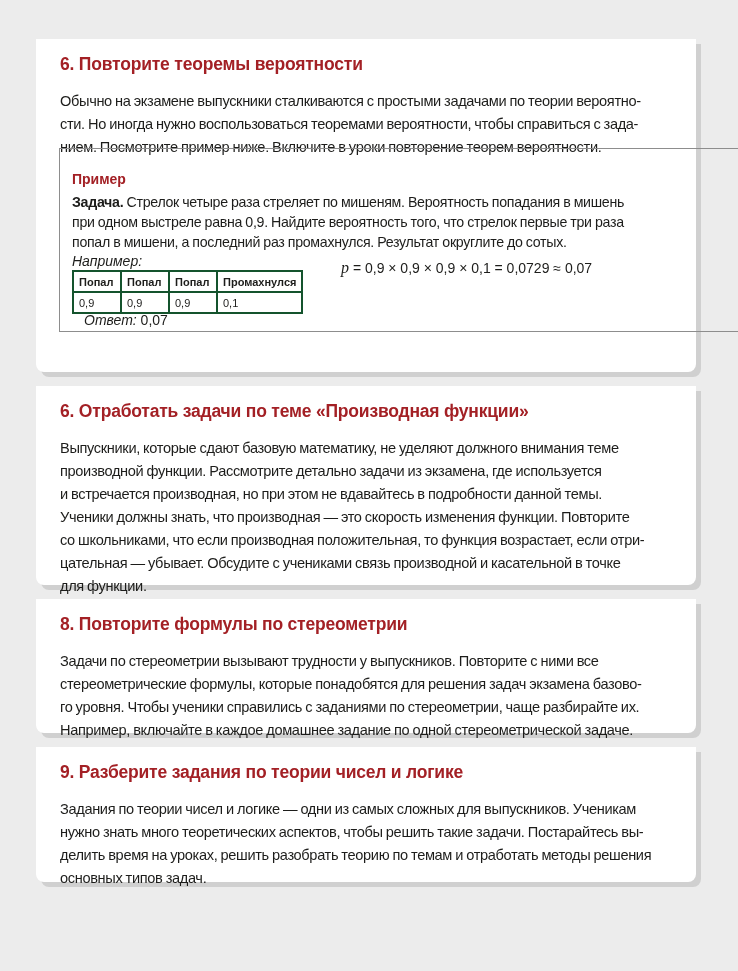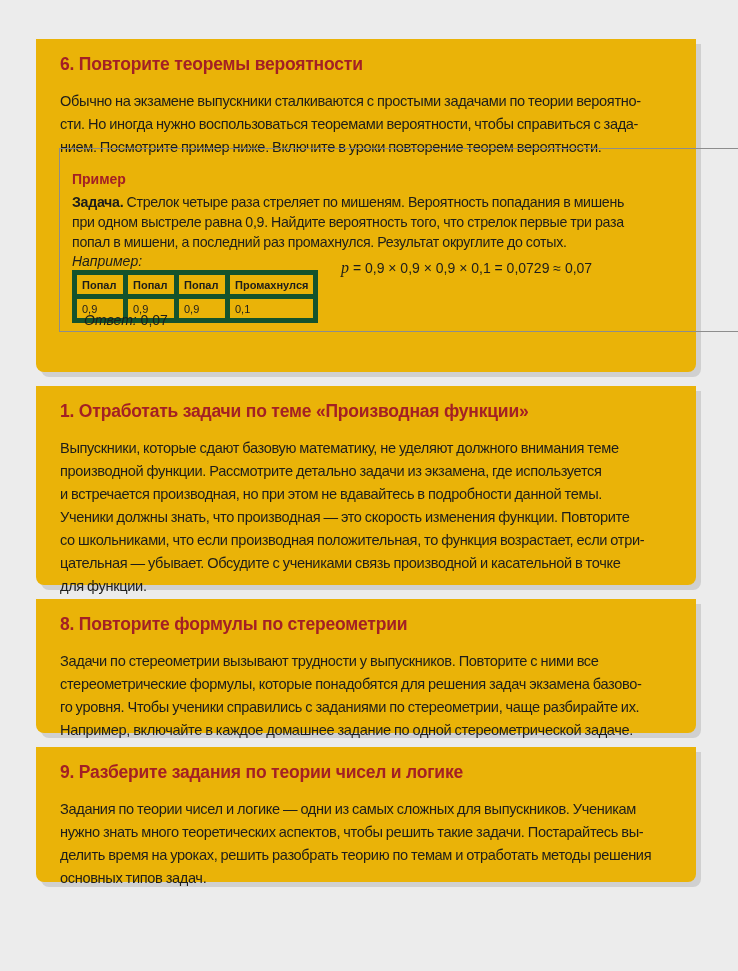--- a/index.html
+++ b/index.html
@@ -7,21 +7,21 @@
     width: 738px; height: 971px;
     background: #ececec;
     position: relative;
     overflow: hidden;
     font-family: "Liberation Sans", sans-serif;
     color: #1d1d1b;
   }
   .card {
     position: absolute;
     left: 36px; width: 660px;
-    background: #eab308;
+    background: #ffffff;
     border-radius: 0 0 8px 8px;
     box-shadow: 5px 5px 0 #d0d0d0;
     box-sizing: border-box;
     padding: 14px 24px 0 24px;
   }
   .card h2 {
     margin: 0;
     font-family: "Liberation Sans", sans-serif;
     font-weight: bold;
     font-size: 17.5px;
@@ -70,21 +70,21 @@
     line-height: 17px;
     margin-top: 1px;
     color: #1d1d1b;
   }
   table.solution {
     border-collapse: collapse;
     margin-top: 0;
     font-size: 11px;
   }
   table.solution td, table.solution th {
-    border: 5px solid #14532d;
+    border: 2px solid #14532d;
     height: 19px;
     padding: 0 5px;
     text-align: left;
   }
   table.solution th { font-weight: bold; }
   table.solution .c1 { width: 36px; }
   table.solution .c2 { width: 36px; }
   table.solution .c3 { width: 36px; }
   table.solution .c4 { width: 71px; }
   .formula {
@@ -140,21 +140,21 @@
     <div class="formula">
       <span class="var">p</span><span> = 0,9 × 0,9 × 0,9 × 0,1 = 0,0729 ≈ 0,07</span>
     </div>
     <div class="answer">
       <i>Ответ:</i><span> 0,07</span>
     </div>
   </div>
 </div>
 
 <div class="card" id="card-7">
-  <h2>1. Отработать задачи по теме «Производная функции»</h2>
+  <h2>6. Отработать задачи по теме «Производная функции»</h2>
   <p>
     <span>Выпускники, которые сдают базовую математику, не уделяют должного внимания теме</span><br>
     <span>производной функции. Рассмотрите детально задачи из экзамена, где используется</span><br>
     <span>и встречается производная, но при этом не вдавайтесь в подробности данной темы.</span><br>
     <span>Ученики должны знать, что производная — это скорость изменения функции. Повторите</span><br>
     <span>со школьниками, что если производная положительная, то функция возрастает, если отри-</span><br>
     <span>цательная — убывает. Обсудите с учениками связь производной и касательной в точке</span><br>
     <span>для функции.</span>
   </p>
 </div>

